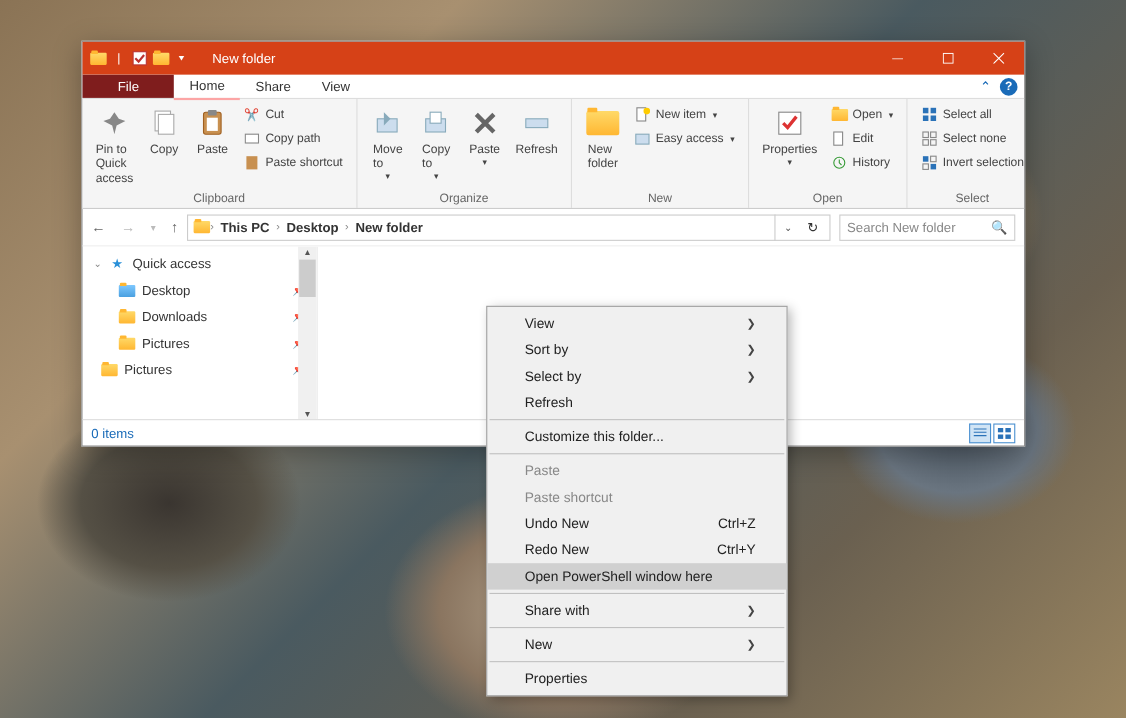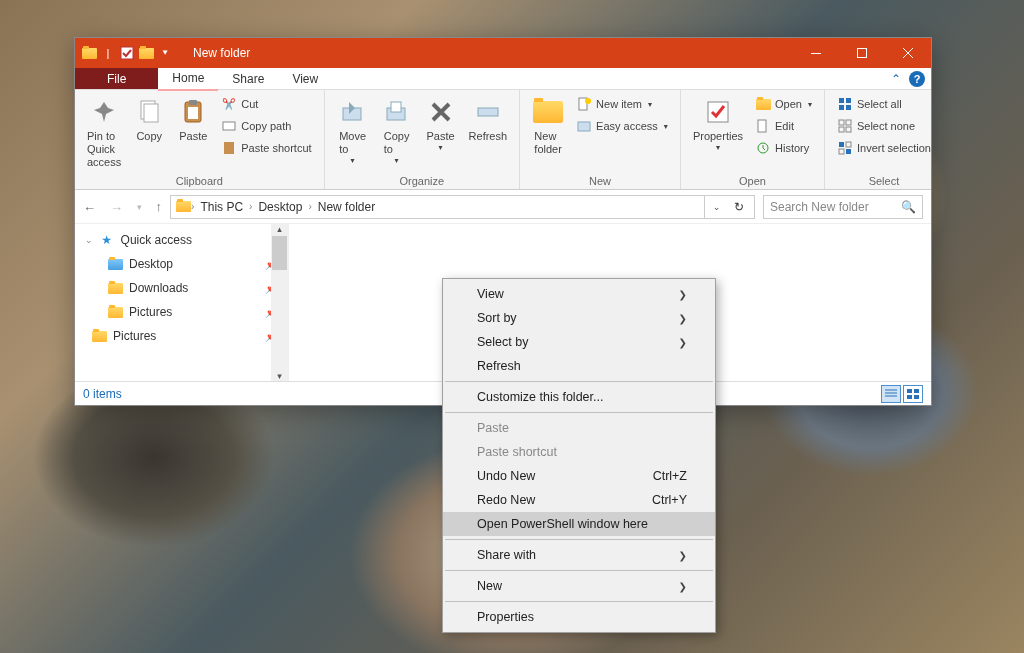--- a/index.html
+++ b/index.html
@@ -23,21 +23,21 @@
 .ribbon-group-content { display: flex; gap: 4px; align-items: flex-start; }
 .ribbon-group-label { text-align: center; color: #666; font-size: 11px; padding: 2px 0; }
 .ribbon-btn-lg { display: flex; flex-direction: column; align-items: center; padding: 2px 4px; text-align: left; line-height: 1.2; }
 .ribbon-btn-lg .ico { width: 32px; height: 32px; display: flex; align-items: center; justify-content: center; margin-bottom: 2px; }
 .ribbon-btn-sm { display: flex; align-items: center; gap: 4px; padding: 2px 4px; white-space: nowrap; }
 .ribbon-btn-sm .ico { width: 16px; height: 16px; display: flex; align-items: center; justify-content: center; }
 .ribbon-col { display: flex; flex-direction: column; gap: 2px; }
 .address-bar { height: 34px; display: flex; align-items: center; gap: 8px; padding: 0 8px; border-bottom: 1px solid #eee; }
 .nav-arrows { display: flex; gap: 14px; color: #666; font-size: 13px; align-items: center; }
 .breadcrumb { flex: 1; height: 24px; border: 1px solid #ccc; display: flex; align-items: center; padding: 0 4px; font-size: 12px; color: #333; }
-.crumb { padding: 0 6px; }
+.crumb { padding: 0 6px; font-weight: bold; }
 .chev { color: #888; font-size: 10px; }
 .refresh-box { width: 24px; height: 24px; border-left: 1px solid #ccc; display: flex; align-items: center; justify-content: center; color: #555; margin-left: auto; }
 .search-box { width: 160px; height: 24px; border: 1px solid #ccc; display: flex; align-items: center; padding: 0 6px; font-size: 12px; color: #888; justify-content: space-between; }
 .content { flex: 1; display: flex; overflow: hidden; }
 .nav-pane { width: 214px; border-right: 1px solid #eee; padding: 4px 0; font-size: 12px; position: relative; }
 .tree-item { display: flex; align-items: center; gap: 6px; padding: 4px 10px; color: #333; }
 .tree-item .pin { margin-left: auto; color: #888; font-size: 10px; }
 .tree-icon { width: 16px; height: 16px; display: flex; align-items: center; justify-content: center; }
 .nav-scroll { position: absolute; right: 0; top: 0; width: 17px; height: 100%; background: #f0f0f0; display: flex; flex-direction: column; justify-content: space-between; align-items: center; font-size: 9px; color: #555; }
 .nav-scroll .thumb { width: 15px; height: 34px; background: #ccc; margin-top: 2px; }

